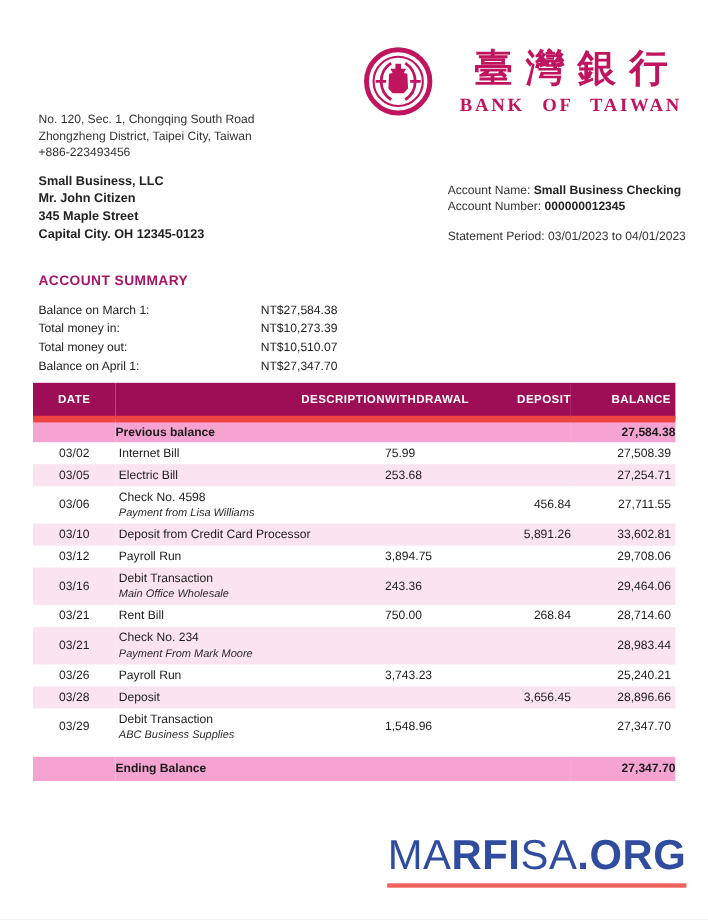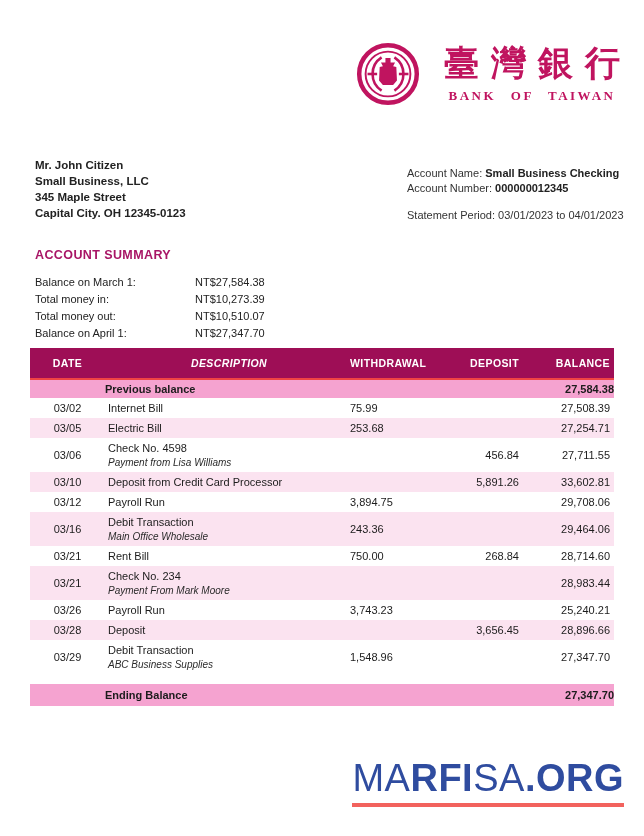--- a/index.html
+++ b/index.html
@@ -9,47 +9,47 @@
   }
   
   .logo-block{position:absolute;top:40px;right:24px;display:flex;align-items:flex-start;gap:24px;text-align:right;}
   .seal{width:64px;height:64px;margin-top:2px;}
   .logo-text{display:flex;flex-direction:column;align-items:center;}
   .logo-cjk{
     font-size:35px;font-weight:bold;letter-spacing:12px;color:var(--c-brand);
     line-height:46px;white-space:nowrap;margin-right:-12px;
   }
   .logo-latin{
-    font-family:"Liberation Serif",serif;font-weight:bold;font-size:13px;
+    font-family:"Liberation Serif",serif;font-weight:bold;font-size:17px;
     letter-spacing:2.5px;word-spacing:9px;color:var(--c-brand);line-height:20px;white-space:nowrap;
   }
   .addr-block{position:absolute;left:35px;top:102px;font-size:11px;line-height:15px;color:#333;}
   .customer-block{position:absolute;left:35px;top:157px;font-size:11.5px;font-weight:bold;line-height:16px;color:#222;}
   .account-info{position:absolute;left:407px;top:166px;font-size:11px;line-height:15px;color:#333;}
   .account-info .val{font-weight:bold;color:#222;}
   .account-info .period{margin-top:12px;}
   
   .summary{position:absolute;left:35px;top:248px;}
   .summary-title{font-size:12.5px;font-weight:bold;letter-spacing:.4px;color:var(--c-title);margin-bottom:12px;}
   .summary-row{display:flex;font-size:11px;line-height:17px;color:#222;}
   .summary-row .lbl{width:160px;}
-  .summary-row .val{width:110px;}
+  .summary-row .val{width:110px;margin-left:42px;}
   
   .txn-table{position:absolute;left:30px;top:348px;width:584px;border-collapse:collapse;font-size:11px;color:#1c1c1c;}
   .txn-table col.c-date{width:75px;}
   .txn-table col.c-desc{width:245px;}
   .txn-table col.c-wd{width:90px;}
   .txn-table col.c-dep{width:79px;}
   .txn-table col.c-bal{width:95px;}
   .txn-table th{
     background:var(--c-header);color:#ffffff;font-size:10.5px;font-weight:bold;letter-spacing:.4px;
-    height:30px;padding:0;border-bottom:2px solid #ef4444;
+    height:30px;padding:0;border-bottom:6px solid #ef4444;
   }
   .txn-table th.h-date{text-align:center;}
-  .txn-table th.h-desc{text-align:center;padding-left:3px;font-style:italic;}
+  .txn-table th.h-desc{text-align:right;padding-left:3px;}
   .txn-table th.h-wd{text-align:left;}
   .txn-table th.h-dep{text-align:right;}
   .txn-table th.h-bal{text-align:right;padding-right:4px;}
   .txn-table td{padding:4px 0;vertical-align:middle;}
   .txn-table td.date{text-align:center;}
   .txn-table td.desc{padding-left:3px;}
   .txn-table td.wd{text-align:left;}
   .txn-table td.dep{text-align:right;}
   .txn-table td.bal{text-align:right;padding-right:4px;}
   .txn-table tr.alt td{background:var(--c-stripe);}
@@ -81,24 +81,29 @@
         <line x1="67" y1="50" x2="82" y2="50" stroke-width="4"></line>
       </g>
       <polygon fill="#C0145F" points="46,25 54,25 54,32 61,32 58,38 63,39 64,60 58,67 42,67 36,60 37,39 42,38 39,32 46,32"></polygon>
     </svg>
     <div class="logo-text">
       <div class="logo-cjk">臺灣銀行</div>
       <div class="logo-latin">BANK OF TAIWAN</div>
     </div>
   </div>
 
+  <div class="addr-block">
+    <div>No. 120, Sec. 1, Chongqing South Road</div>
+    <div>Zhongzheng District, Taipei City,  Taiwan</div>
+    <div>+886-223493456</div>
+  </div>
 
   <div class="customer-block">
+    <div>Small Business, LLC</div>
     <div>Mr. John Citizen</div>
-    <div>Small Business, LLC</div>
     <div>345 Maple Street</div>
     <div>Capital City. OH 12345-0123</div>
   </div>
 
   <div class="account-info">
     <div><span>Account Name: </span><span class="val">Small Business Checking</span></div>
     <div><span>Account Number: </span><span class="val">000000012345</span></div>
     <div class="period"><span>Statement Period: </span><span>03/01/2023 to 04/01/2023</span></div>
   </div>
 

